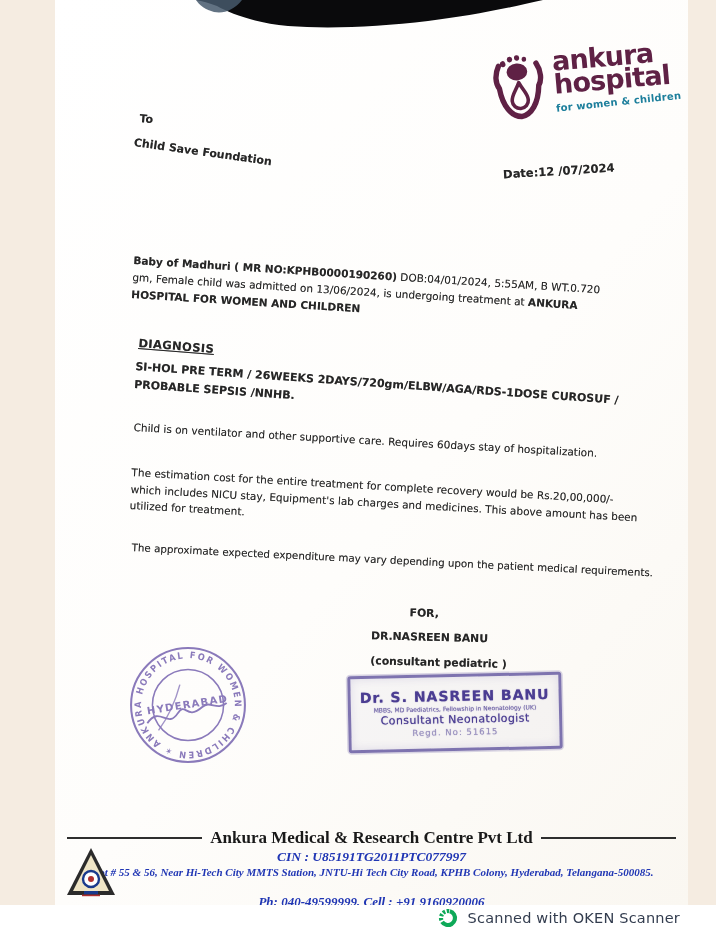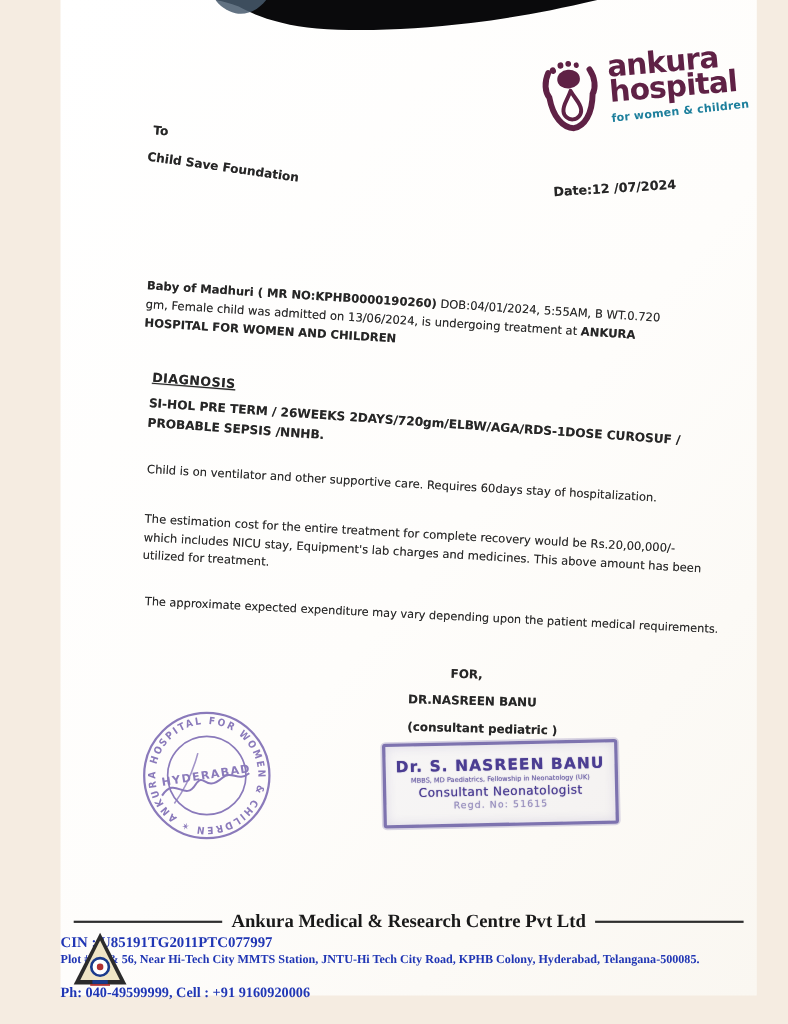--- a/index.html
+++ b/index.html
@@ -44,21 +44,21 @@
   .rs-1 { font-size:14px; font-weight:bold; letter-spacing:1px; }
   .rs-2 { font-size:6px; opacity:.78; margin-top:1px; }
   .rs-3 { font-size:11px; margin-top:1px; letter-spacing:.4px; }
   .rs-4 { font-size:8.5px; opacity:.55; margin-top:1px; letter-spacing:1px; }
 
   
   .footer { left:0; top:828px; width:633px; font-family:"Liberation Serif", serif; }
   .f-title-row { display:flex; align-items:center; gap:8px; padding:0 12px; }
   .f-rule { flex:1; height:2.5px; background:#2e2e2e; }
   .f-company { font-size:17px; font-weight:bold; color:#191919; white-space:nowrap; }
-  .f-cin, .f-addr, .f-ph { font-weight:bold; color:#2036b4; }
+  .f-cin, .f-addr, .f-ph { text-align:center; font-weight:bold; color:#2036b4;font-style:italic; }
   .f-cin  { font-size:13.5px; margin-top:1px; }
   .f-addr { font-size:11px; margin-top:1px; white-space:nowrap; }
   .f-ph   { font-size:13px;  margin-top:16px; }
   .tri-emblem { left:10px; top:847px; }
 
   
   .scan-bar { position:absolute; left:0; top:905px; width:716px; height:26px; background:#ffffff;
               display:flex; align-items:center; justify-content:flex-end; gap:10px; padding-right:36px; }
   .scan-label { font-size:14.5px; color:#333d4f; letter-spacing:.2px; }
 </style>
@@ -146,14 +146,20 @@
       <rect x="17" y="47.6" width="18" height="1.6" fill="#b03030"></rect>
     </svg>
 
   </div>
 
   <svg class="top-shape" viewBox="0 0 716 34">
     <path d="M196,0 L543,0 C500,10 468,16 428,21 C378,27 328,29 288,26 C256,23 231,14 217,6 C209,3 202,1 196,0 Z" fill="#0a0a0c"></path>
     <path d="M196,0 L242,0 C234,10 224,14 214,12 C206,10 199,5 196,0 Z" fill="#46596c" opacity=".85"></path>
   </svg>
 
+  <div class="scan-bar">
+    <svg width="20" height="20" viewBox="0 0 20 20">
+      <circle cx="10" cy="10" r="7" fill="none" stroke="#0ea958" stroke-width="4.2" stroke-dasharray="27 1.6 2.4 1.6 2.4 1.6 2.4 1.6 2.4 1.6" transform="rotate(-75 10 10)"></circle>
+    </svg>
+    <span class="scan-label">Scanned with OKEN Scanner</span>
+  </div>
 
 </div>
 
 </body></html>

